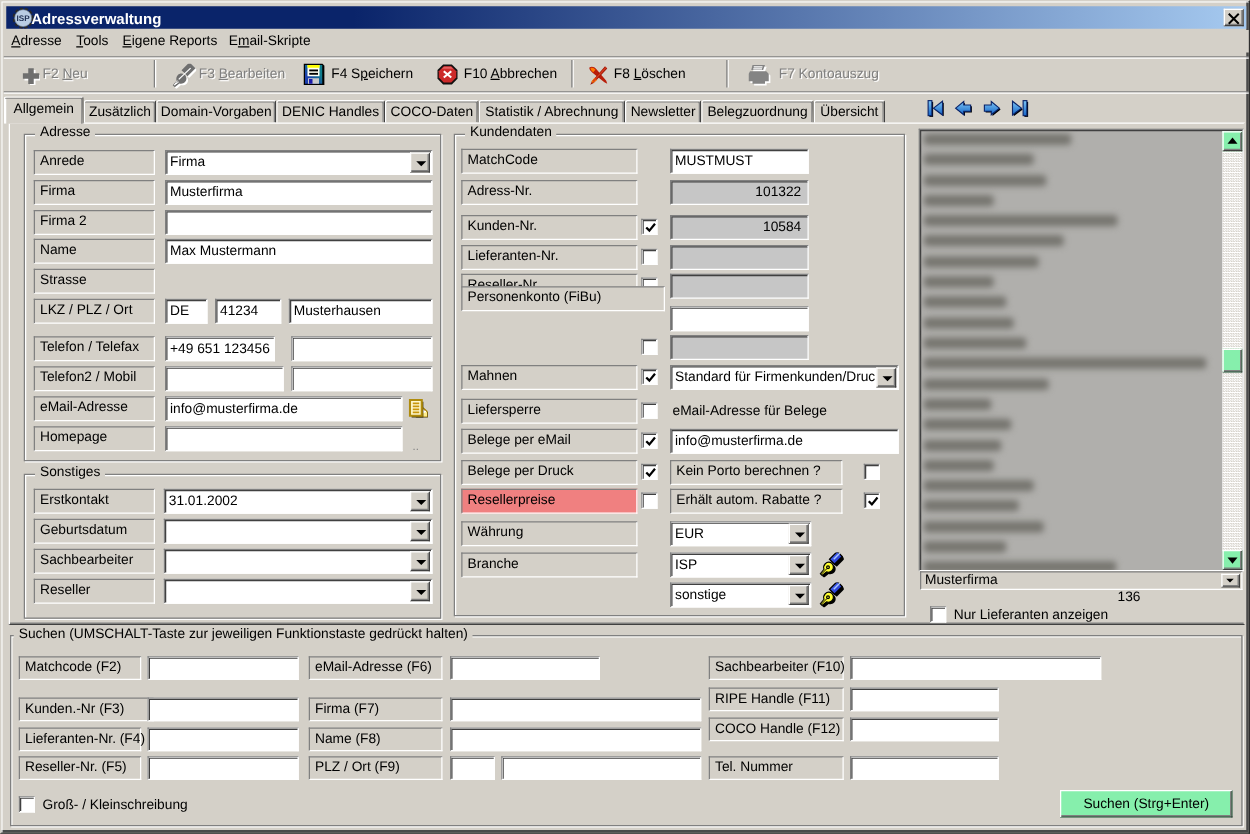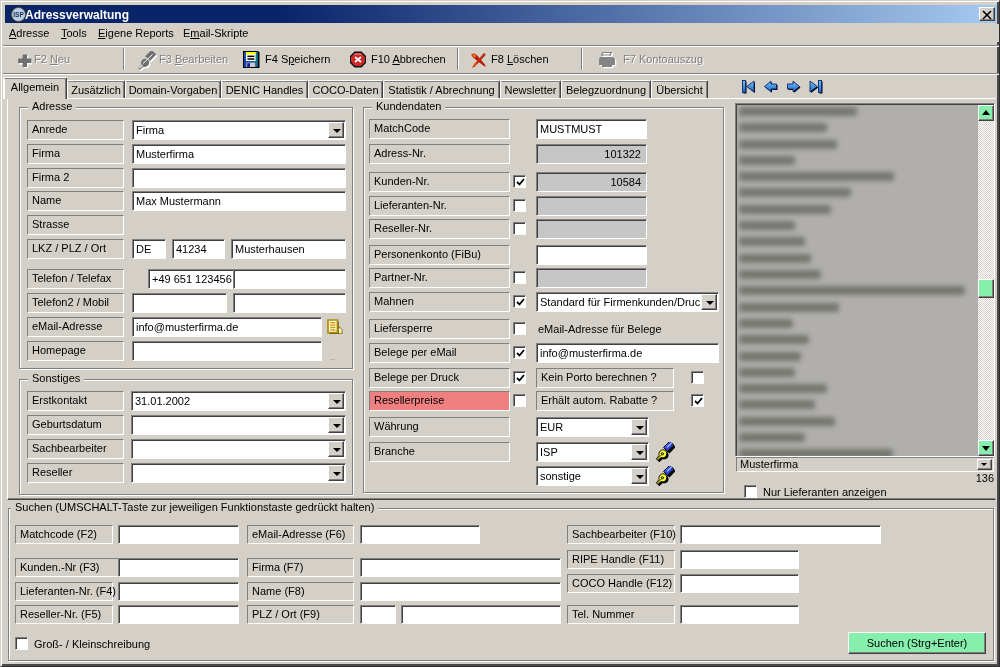--- a/index.html
+++ b/index.html
@@ -195,21 +195,21 @@
  <div class="lbl" style="left:26px;top:167px;width:97px">Firma 2</div>
  <div class="inp" style="left:131px;top:167px;width:214px"></div>
  <div class="lbl" style="left:26px;top:190px;width:97px">Name</div>
  <div class="inp" style="left:131px;top:190px;width:214px">Max Mustermann</div>
  <div class="lbl" style="left:26px;top:214px;width:97px">Strasse</div>
  <div class="lbl" style="left:26px;top:238px;width:97px">LKZ / PLZ / Ort</div>
  <div class="inp" style="left:131px;top:238px;width:34px">DE</div>
  <div class="inp" style="left:171px;top:238px;width:53px">41234</div>
  <div class="inp" style="left:230px;top:238px;width:115px">Musterhausen</div>
  <div class="lbl" style="left:26px;top:268px;width:97px">Telefon / Telefax</div>
- <div class="inp" style="left:147px;top:268px;width:88px">+49 651 123456</div>
+ <div class="inp" style="left:131px;top:268px;width:88px">+49 651 123456</div>
  <div class="inp" style="left:232px;top:268px;width:113px"></div>
  <div class="lbl" style="left:26px;top:292px;width:97px">Telefon2 / Mobil</div>
  <div class="inp" style="left:131px;top:292px;width:95px"></div>
  <div class="inp" style="left:232px;top:292px;width:113px"></div>
  <div class="lbl" style="left:26px;top:316px;width:97px">eMail-Adresse</div>
  <div class="inp" style="left:131px;top:316px;width:190px">info@musterfirma.de</div>
  <svg class="ab" style="left:325px;top:318px" width="17" height="17" viewBox="0 0 17 17">
       <use href="#mailic"></use>
     </svg>
  <div class="lbl" style="left:26px;top:340px;width:97px">Homepage</div>
@@ -247,23 +247,22 @@
         <path d="M1 4 L3.5 6.5 L8 1" stroke="#000" stroke-width="1.8" fill="none"></path>
       </svg>
     </div>
  <div class="inp gray" style="left:535px;top:171px;width:111px">10584</div>
  <div class="lbl" style="left:368px;top:195px;width:141px">Lieferanten-Nr.</div>
  <div class="cb" style="left:512px;top:198px"></div>
  <div class="inp gray" style="left:535px;top:195px;width:111px"></div>
  <div class="lbl" style="left:368px;top:218px;width:141px">Reseller-Nr.</div>
  <div class="cb" style="left:512px;top:221px"></div>
  <div class="inp gray" style="left:535px;top:218px;width:111px"></div>
- <div class="lbl" style="left:368px;top:244px;width:141px">Personenkonto (FiBu)</div>
+ <div class="lbl" style="left:368px;top:228px;width:163px">Personenkonto (FiBu)</div>
  <div class="inp" style="left:535px;top:244px;width:111px"></div>
- <div class="lbl" style="left:368px;top:267px;width:141px">Partner-Nr.</div>
  <div class="cb" style="left:512px;top:270px"></div>
  <div class="inp gray" style="left:535px;top:267px;width:111px"></div>
  <div class="lbl" style="left:368px;top:291px;width:141px">Mahnen</div>
  <div class="cb" style="left:512px;top:294px">
       <svg width="9" height="9" viewBox="0 0 9 9">
         <path d="M1 4 L3.5 6.5 L8 1" stroke="#000" stroke-width="1.8" fill="none"></path>
       </svg>
     </div>
  <div class="inp" style="left:535px;top:291px;width:183px">Standard für Firmenkunden/Druc<span class="cbtn"></span></div>
  <div class="lbl" style="left:368px;top:318px;width:141px">Liefersperre</div>
@@ -334,21 +333,21 @@
     <div class="btn" style="left:0;top:0;width:16px;height:16px"><svg width="14" height="14" viewBox="0 0 14 14">
             <polygon points="7,4 11,9 3,9" fill="#000"></polygon>
           </svg></div>
     <div class="btn" style="left:0;top:174px;width:16px;height:19px"></div>
     <div class="btn" style="left:0;top:335px;width:16px;height:16px"><svg width="14" height="14" viewBox="0 0 14 14">
             <polygon points="7,10 11,5 3,5" fill="#000"></polygon>
           </svg></div>
    </div>
  </div>
  <div class="ab" style="left:735px;top:456px;width:258px;height:15px;background:#d4d0c8;border:1px solid;border-color:#808080 #fff #fff #808080;line-height:13px;padding-left:3px">Musterfirma<span class="cbtn sm" style="top:1px;right:1px;width:15px;height:11px"></span></div>
- <div class="ab" style="left:893px;top:471px;width:100px;text-align:right">136</div>
+ <div class="ab" style="left:893px;top:471px;width:100px;">136</div>
  <div class="cb" style="left:743px;top:484px"></div>
  <div class="ab" style="left:762px;top:485px">Nur Lieferanten anzeigen</div>
 
  <div class="grp" id="search" style="left:7px;top:507px;width:986px;height:153px">
       <b style="left:2px">Suchen (UMSCHALT-Taste zur jeweiligen Funktionstaste gedrückt halten)</b>
     </div>
  <div class="lbl" style="left:14px;top:524px;width:98px;height:19px">Matchcode (F2)</div>
  <div class="inp" style="left:117px;top:524px;width:121px;height:19px"></div>
  <div class="lbl" style="left:14px;top:557px;width:108px;height:19px">Kunden.-Nr (F3)</div>
  <div class="inp" style="left:117px;top:557px;width:121px;height:19px"></div>

